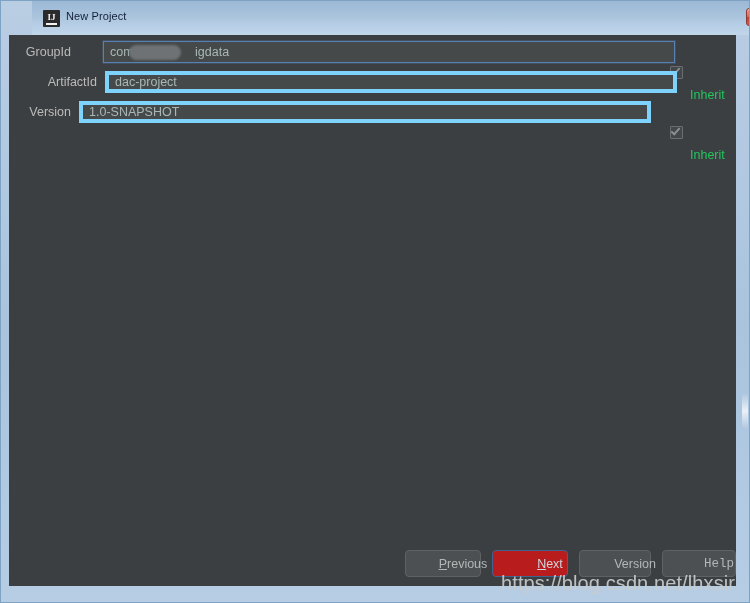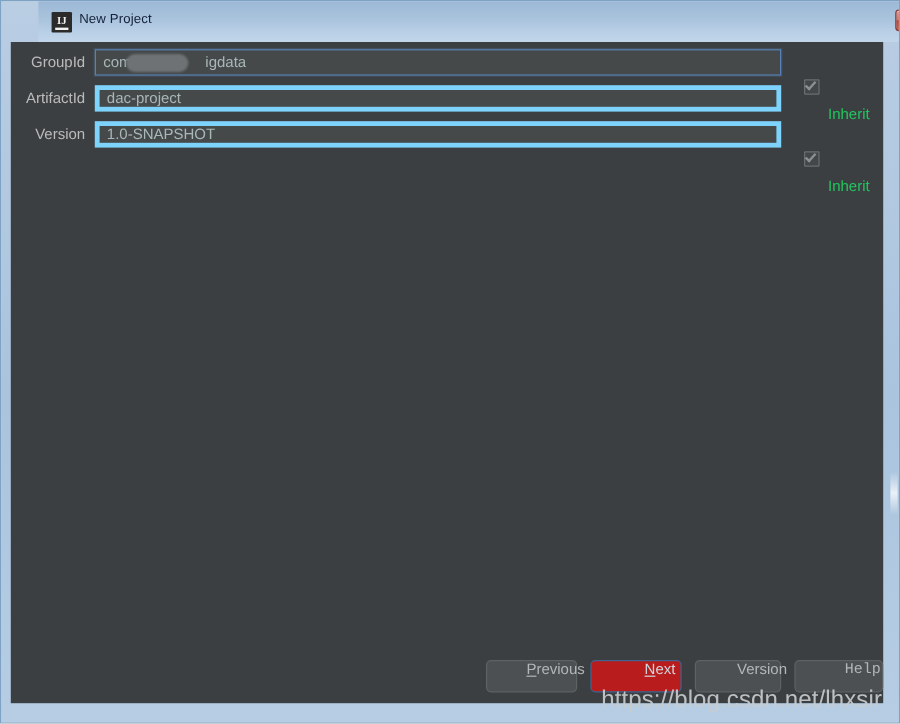--- a/index.html
+++ b/index.html
@@ -95,22 +95,22 @@
   }
 
   
   .form-row {
     position: absolute;
     left: 0;
     height: 22px;
     display: flex;
     align-items: center;
   }
-  #row-groupid   { top: 6px;  }
-  #row-artifactid{ top: 36px; }
+  #row-groupid   { top: 6px; gap: 24px;  }
+  #row-artifactid{ top: 36px; padding-left: 26px; }
   #row-version   { top: 66px; }
 
   .field-label {
     width: 70px;
     text-align: right;
     font-size: 12.5px;
     color: #bbbbbb;
     padding-right: 8px;
     white-space: nowrap;
   }
@@ -188,21 +188,21 @@
   .dlg-button {
     position: absolute;
     top: 0;
     height: 27px;
     background: #4c5052;
     border: 1px solid #5e6264;
     border-radius: 4px;
     color: #b2b6b7;
     font-size: 12.5px;
     display: flex;
-    align-items: flex-start;
+    align-items: center;
     justify-content: center;
     cursor: pointer;
     user-select: none;
     padding-left: 40px;
   }
   #btn-previous { left: 396px; width: 76px; }
   #btn-next     { left: 483px; width: 76px;
                   background: #b91c1c;
                   border: 1px solid #3f6490;
                   color: #cfd6dd; }

